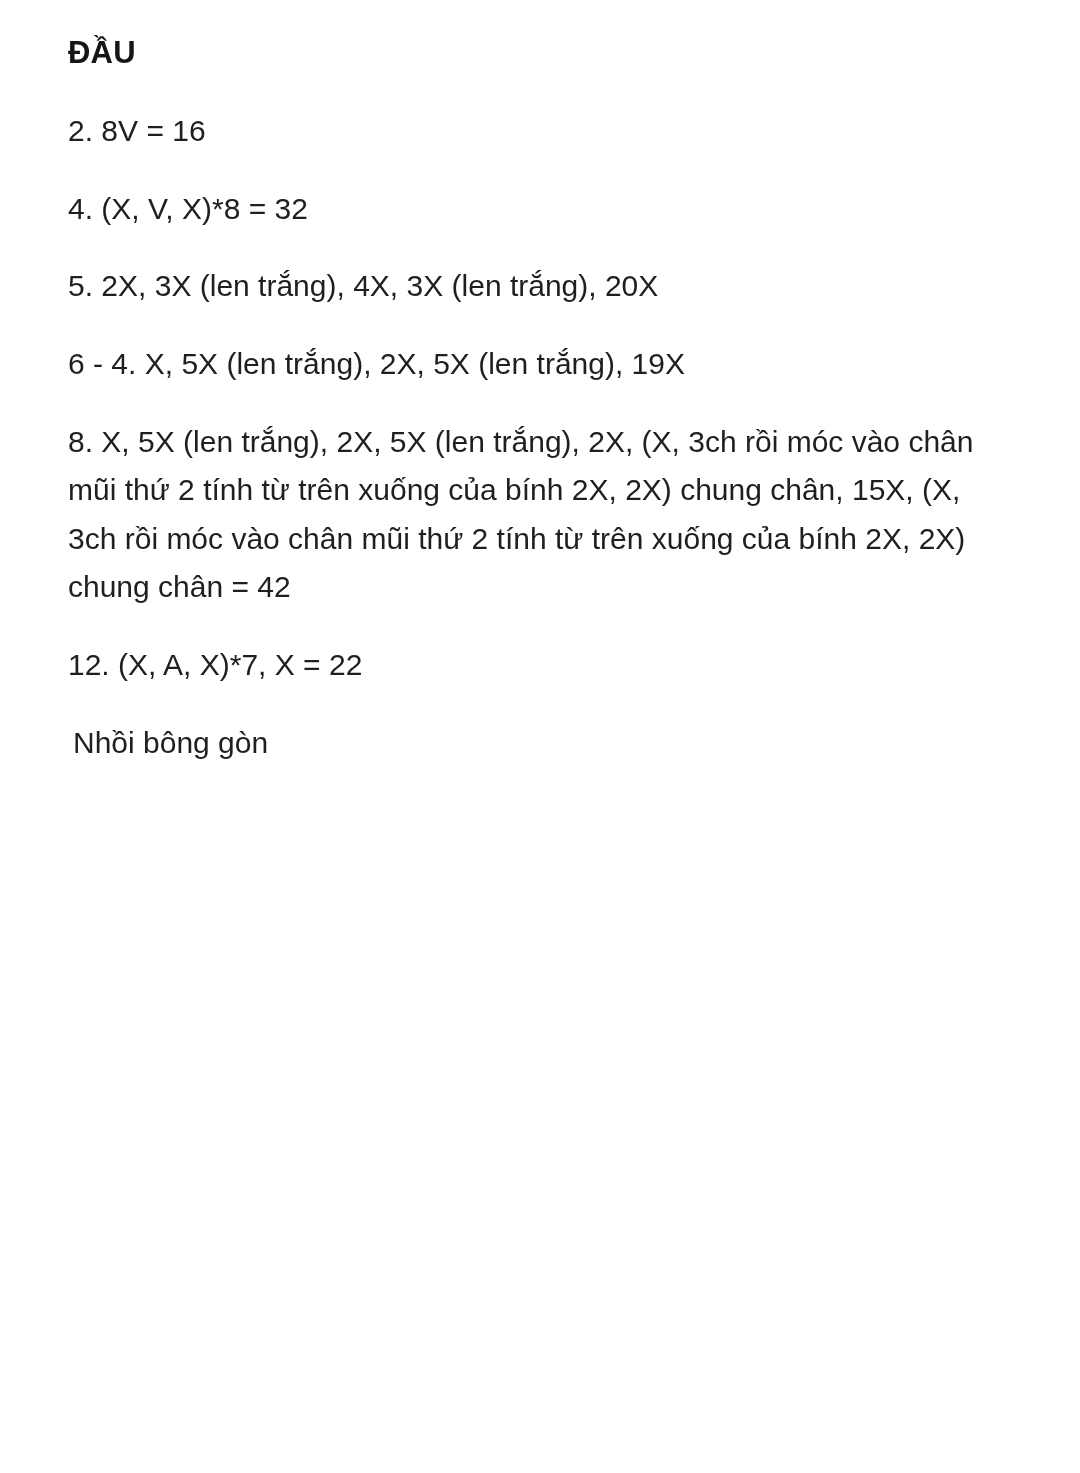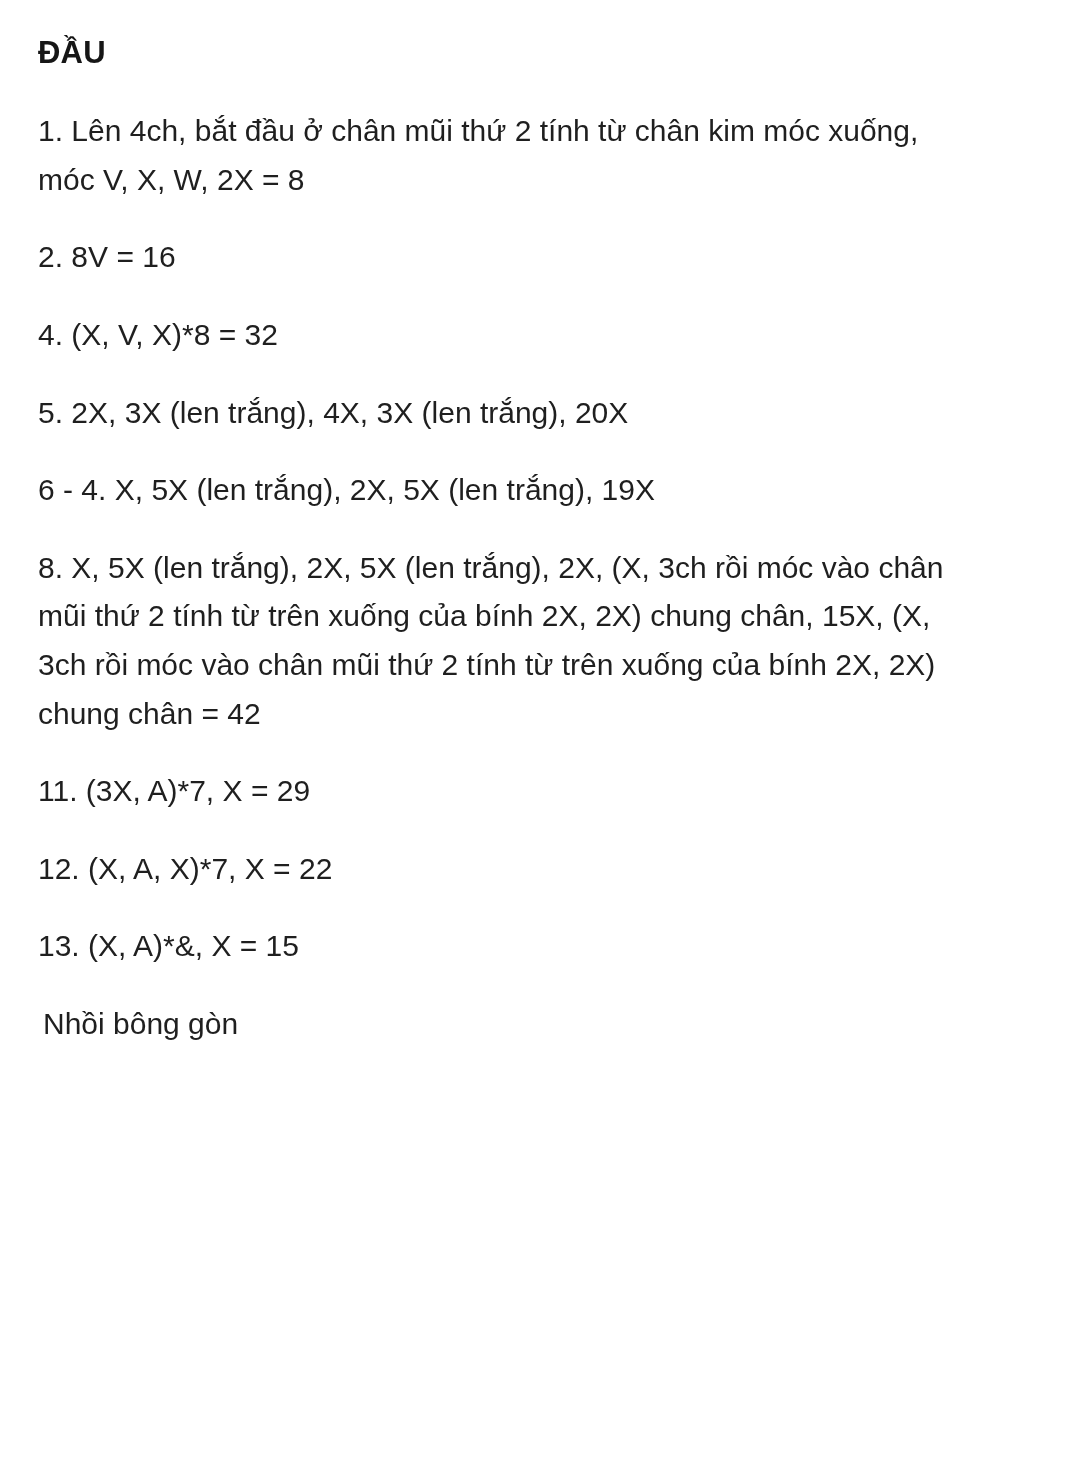--- a/index.html
+++ b/index.html
@@ -11,21 +11,21 @@
     width: 1080px;
     min-height: 1473px;
     font-family: "Liberation Sans", sans-serif;
     color: #1b1b1b;
     -webkit-font-smoothing: antialiased;
   }
   .page {
     width: 1080px;
     min-height: 1473px;
     box-sizing: border-box;
-    padding: 34px 58px 20px 38px;
+    padding: 34px 58px 20px 68px;
     background: #ffffff;
   }
   .doc-title {
     font-size: 31px;
     font-weight: bold;
     letter-spacing: 0.2px;
     margin: 0 0 36px 0;
     line-height: 1.2;
     color: #161616;
   }
@@ -48,25 +48,22 @@
     color: #1f1f1f;
   }
 </style>
 </head>
 <body>
 
 <div class="page">
 
   <h1 class="doc-title">ĐẦU</h1>
 
-  <p class="step">1. Lên 4ch, bắt đầu ở chân mũi thứ 2 tính từ chân kim móc xuống, móc V, X, W, 2X = 8</p>
   <p class="step">2. 8V = 16</p>
   <p class="step">4. (X, V, X)*8 = 32</p>
   <p class="step">5. 2X, 3X (len trắng), 4X, 3X (len trắng), 20X</p>
   <p class="step">6 - 4. X, 5X (len trắng), 2X, 5X (len trắng), 19X</p>
   <p class="step">8. X, 5X (len trắng), 2X, 5X (len trắng), 2X, (X, 3ch rồi móc vào chân mũi thứ 2 tính từ trên xuống của bính 2X, 2X) chung chân, 15X, (X, 3ch rồi móc vào chân mũi thứ 2 tính từ trên xuống của bính 2X, 2X) chung chân = 42</p>
-  <p class="step">11. (3X, A)*7, X = 29</p>
   <p class="step">12. (X, A, X)*7, X = 22</p>
-  <p class="step">13. (X, A)*&amp;, X = 15</p>
 
   <p class="closing">Nhồi bông gòn</p>
 
 </div>
 
 </body></html>

